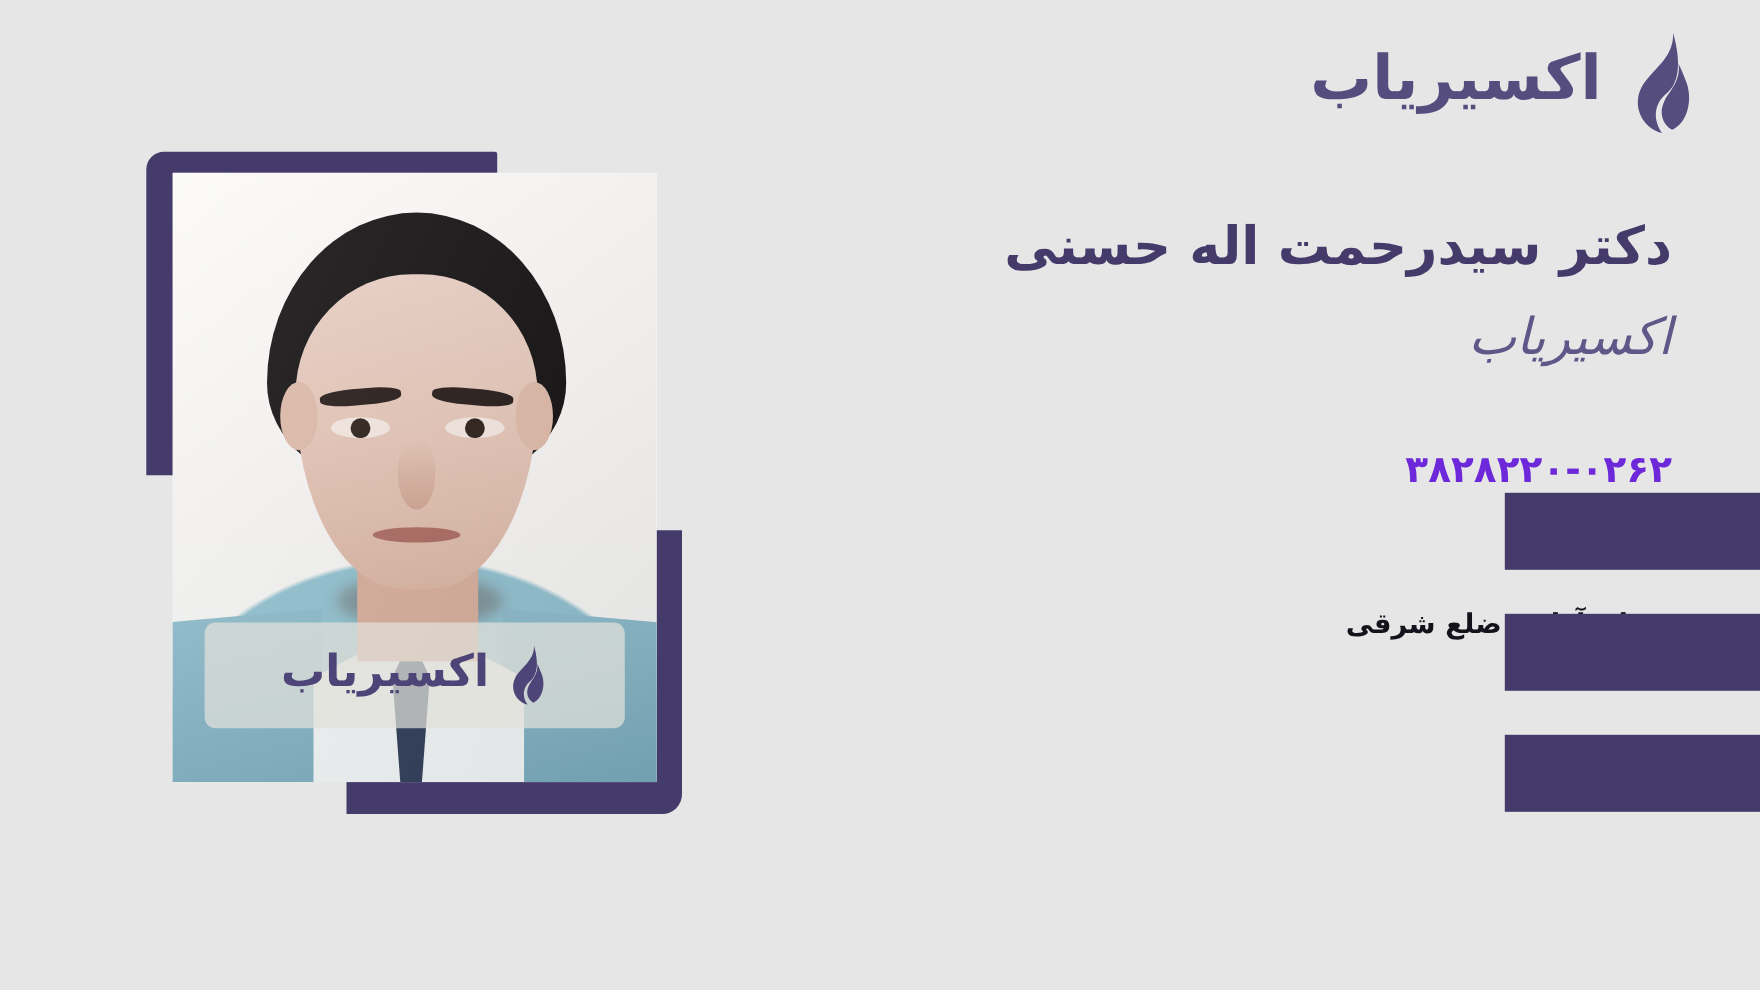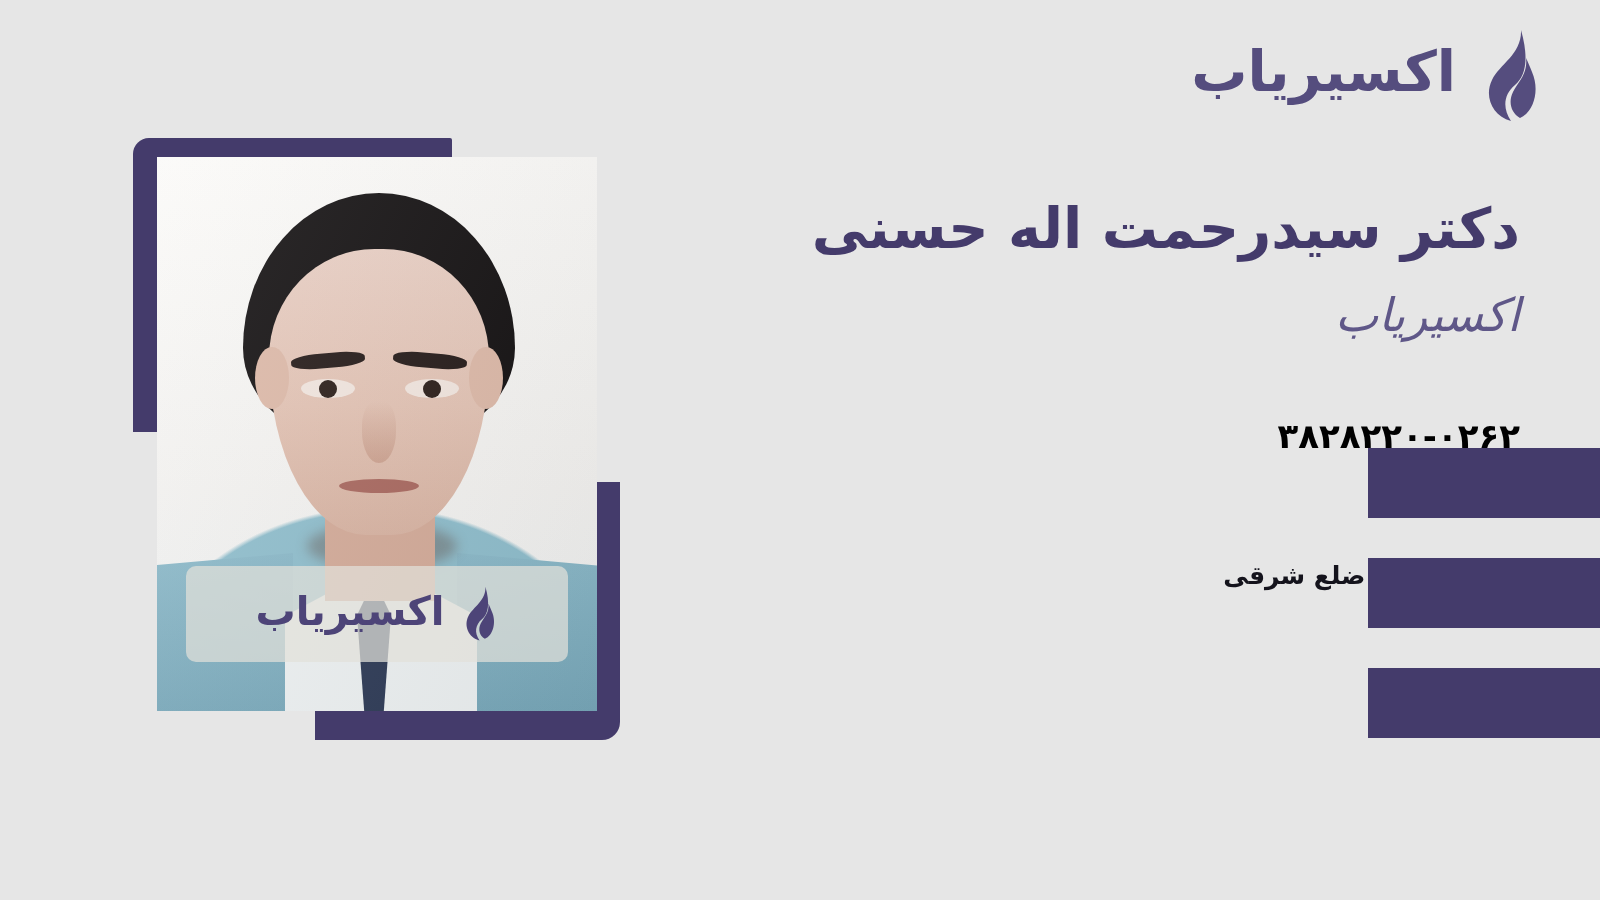--- a/index.html
+++ b/index.html
@@ -264,40 +264,40 @@
   
   #info {
     position: absolute;
     right: 80px;
     top: 196px;
     width: 900px;
     text-align: right;
     direction: rtl;
   }
   #doctor-name {
-    font-size: 56px;
+    font-size: 48px;
     font-weight: 700;
     color: #443b6b;
     line-height: 1.18;
     margin: 0;
     white-space: nowrap;
   }
   #doctor-specialty {
     font-size: 46px;
     font-style: italic;
     font-weight: 400;
     color: #5f5788;
     line-height: 1.2;
     margin: 26px 0 0 0;
     white-space: nowrap;
   }
   #doctor-phone {
     font-size: 34px;
     font-weight: 700;
-    color: #000000;
+    color: #6d28d9;
     line-height: 1;
     margin: 76px 0 0 0;
     white-space: nowrap;
     direction: ltr;
     text-align: right;
   }
   #doctor-address {
     font-size: 25px;
     font-weight: 700;
     color: #14131c;

